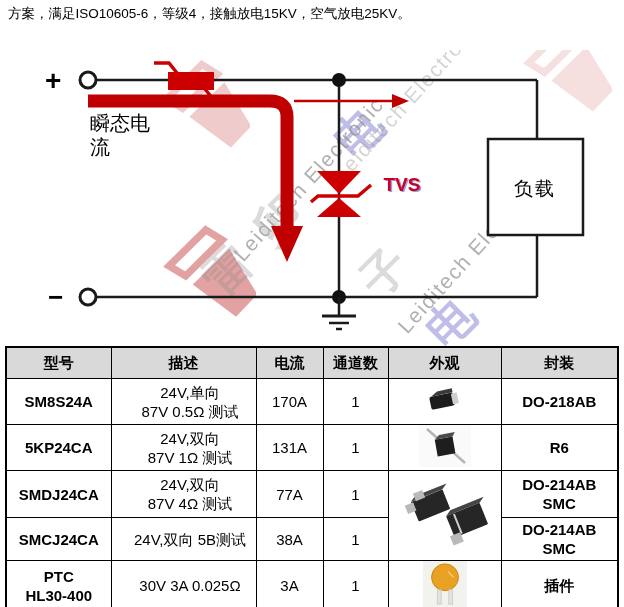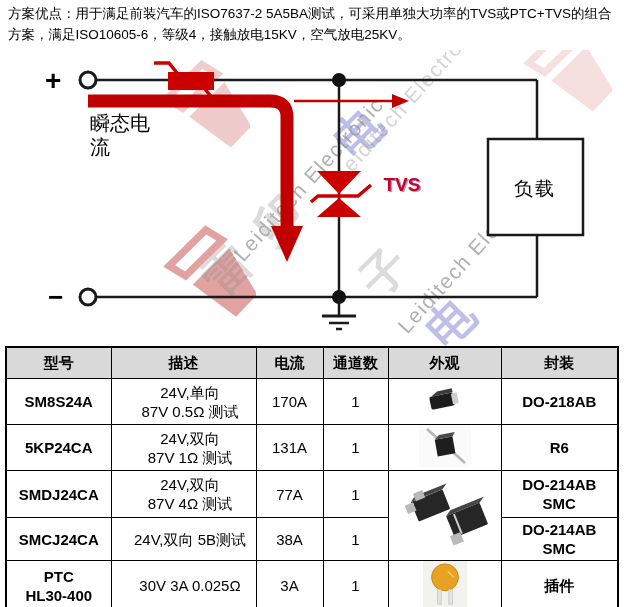--- a/index.html
+++ b/index.html
@@ -27,21 +27,20 @@
               text-align:center;vertical-align:middle;font-size:15px;color:#000;}
   .spec-table th{background:#d9d9d9;font-weight:bold;height:30px;}
   .cell-desc{text-align:center;padding-left:13px !important;line-height:19px;}
   .two-line{line-height:19px;font-weight:bold;}
   .appearance-cell{background:#fff;}
 </style>
 </head>
 <body>
 
 <div class="intro">
-  <div>方案优点：用于满足前装汽车的ISO7637-2 5A5BA测试，可采用单独大功率的TVS或PTC+TVS的组合</div>
   <div>方案，满足ISO10605-6，等级4，接触放电15KV，空气放电25KV。</div>
 </div>
 
 <div class="diagram">
 
   <div class="wm wm-logo" style="left:158px;top:8px;">
     <svg width="92" height="105" viewBox="0 0 92 105">
       <g transform="rotate(-18 46 52)">
         <path d="M14 30 L58 8 L70 22 L26 44 Z" fill="none" stroke="#c23333" stroke-width="7"></path>
         <path d="M30 54 L74 32 L86 82 L60 96 Z" fill="#c23333"></path>

